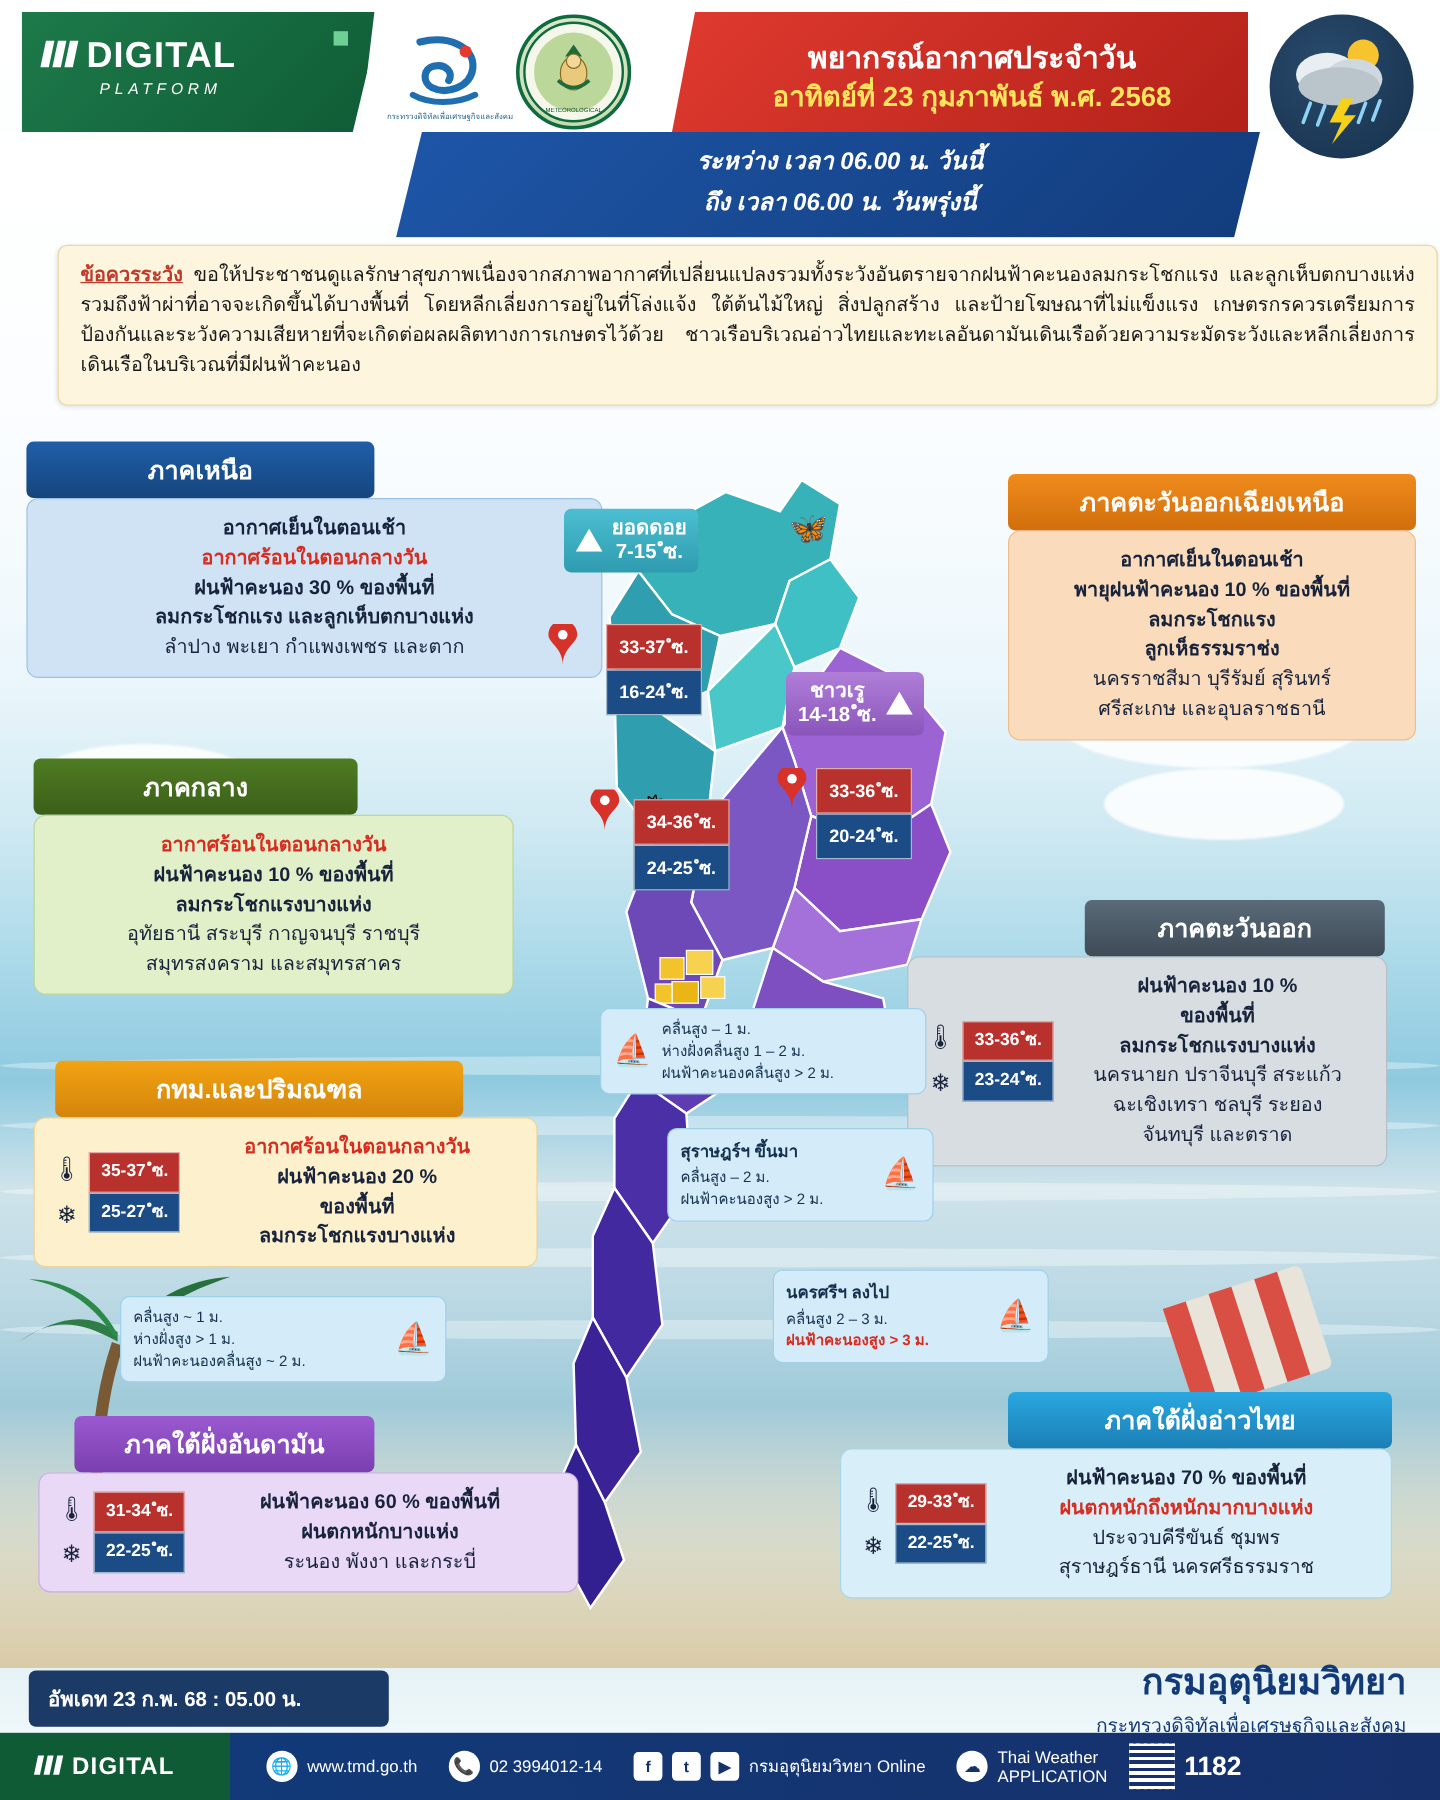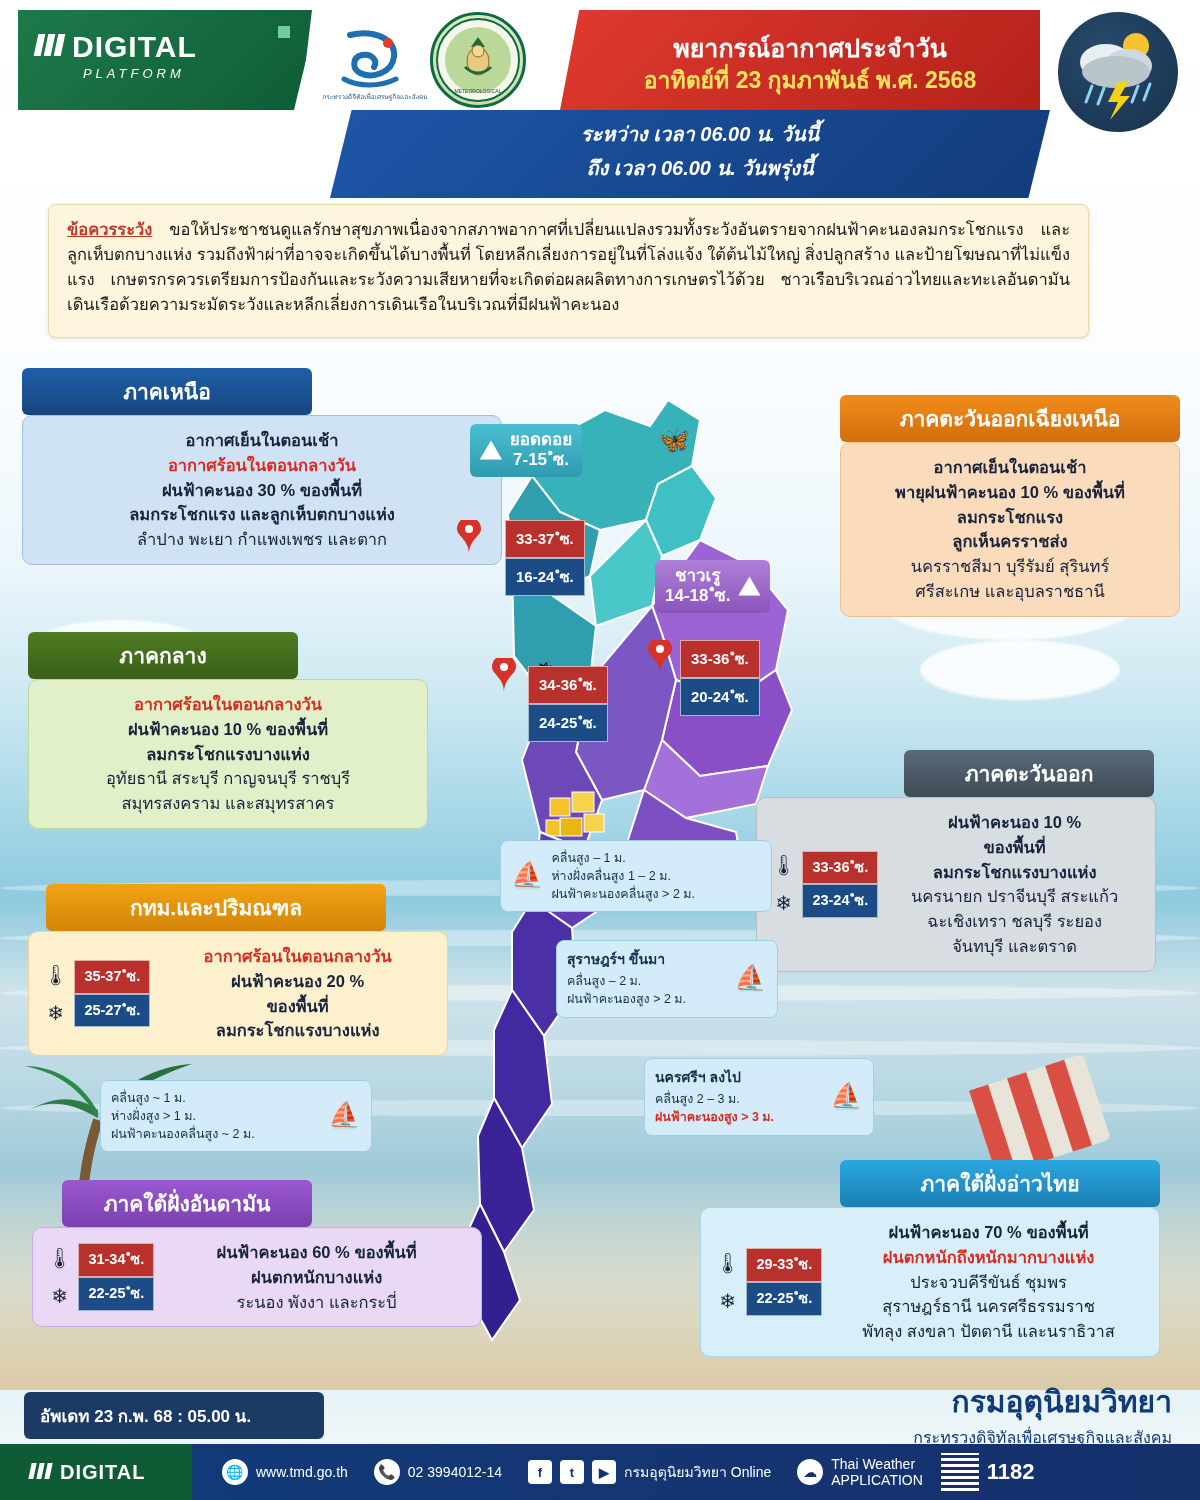--- a/index.html
+++ b/index.html
@@ -116,21 +116,21 @@
     color: #fff; font-size: 20px; font-style: italic; font-weight: bold;
   }
   .hdr-icon {
     position: absolute; right: 22px; top: 12px; width: 120px; height: 120px; border-radius: 50%;
     background: radial-gradient(circle at 40% 35%, #2a4b6e, #15304a);
     display: flex; align-items: center; justify-content: center; font-size: 54px;
   }
 
   
   .warn {
-    position: absolute; left: 48px; top: 204px; width: 1041px; min-height: 134px;
+    position: absolute; left: 48px; top: 204px; width: 1150px; min-height: 134px;
     background: #fdf5dd; border: 1px solid #e8d9a8; border-radius: 8px;
     padding: 12px 18px; z-index: 5;
     box-shadow: 0 1px 4px rgba(0,0,0,0.12);
   }
   .warn-text { font-size: 16.5px; line-height: 1.52; color: #1a1a1a; text-align: justify; }
   .warn-lead { color: #c0392b; font-weight: bold; text-decoration: underline; }
 
   
   .map { position: absolute; left: 400px; top: 380px; width: 420px; height: 1000px; z-index: 1; }
 
@@ -478,21 +478,21 @@
     </div>
   </div>
 </div>
 
 <div class="panel" id="p-ne">
   <div class="panel-title">ภาคตะวันออกเฉียงเหนือ</div>
   <div class="panel-body">
     <div class="b">อากาศเย็นในตอนเช้า</div>
     <div class="b">พายุฝนฟ้าคะนอง 10 % ของพื้นที่</div>
     <div class="b">ลมกระโชกแรง</div>
-    <div class="b">ลูกเห็นครราชส่ง</div>
+    <div class="b">ลูกเห็ธรรมราช่ง</div>
     <div>นครราชสีมา บุรีรัมย์ สุรินทร์</div>
     <div>ศรีสะเกษ และอุบลราชธานี</div>
   </div>
 </div>
 
 <div class="panel" id="p-east">
   <div class="panel-title">ภาคตะวันออก</div>
   <div class="panel-body" style="display:flex;gap:10px;align-items:center;">
     <div class="chip-row">
       <div class="icon-col">
@@ -526,21 +526,20 @@
       <div class="chip-inline">
         <div class="temp-hot">29-33 ํซ.</div>
         <div class="temp-cold">22-25 ํซ.</div>
       </div>
     </div>
     <div style="flex:1">
       <div class="b">ฝนฟ้าคะนอง 70 % ของพื้นที่</div>
       <div class="red">ฝนตกหนักถึงหนักมากบางแห่ง</div>
       <div>ประจวบคีรีขันธ์ ชุมพร</div>
       <div>สุราษฎร์ธานี นครศรีธรรมราช</div>
-      <div>พัทลุง สงขลา ปัตตานี และนราธิวาส</div>
     </div>
   </div>
 </div>
 
 <div class="sea" style="left:500px;top:840px;width:272px;">
   <span class="sea-boat">⛵</span>
   <span>
     <div>คลื่นสูง – 1 ม.</div>
     <div>ห่างฝั่งคลื่นสูง 1 – 2 ม.</div>
     <div>ฝนฟ้าคะนองคลื่นสูง &gt; 2 ม.</div>

